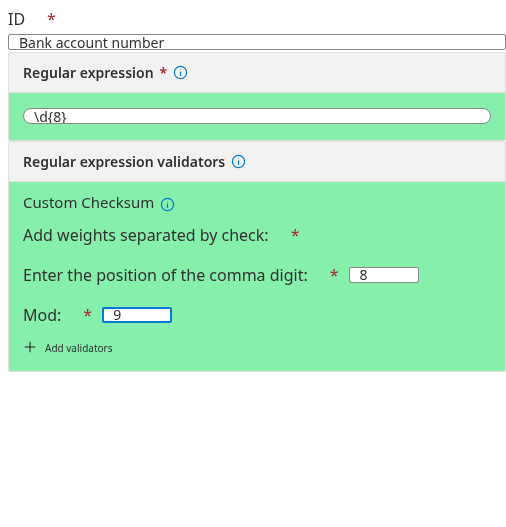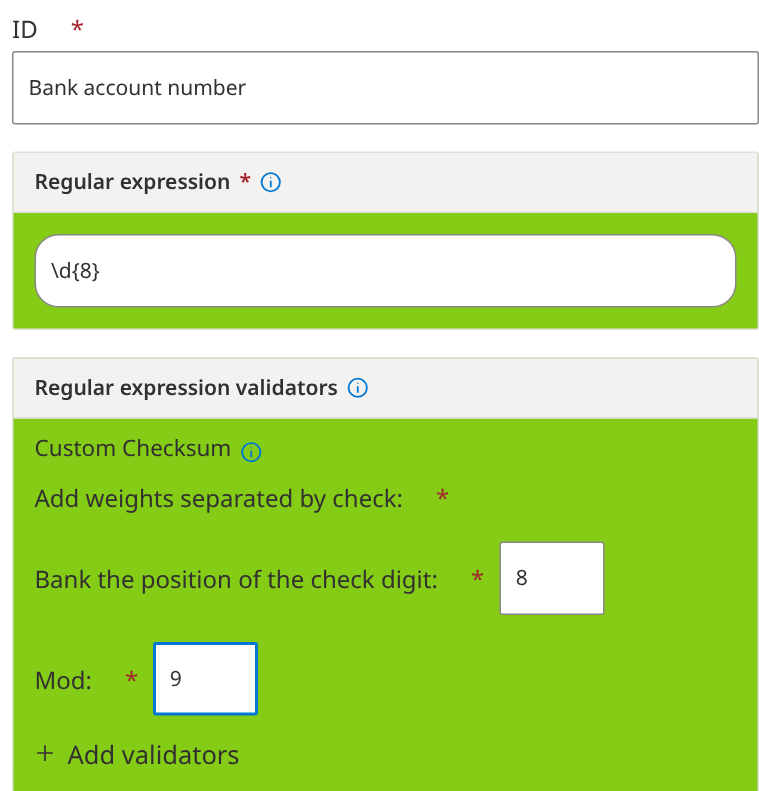--- a/index.html
+++ b/index.html
@@ -27,41 +27,40 @@
   .info-icon {
     display: inline-flex;
     align-items: center;
     justify-content: center;
     color: #0078d4;
     margin-left: 2px;
   }
   .info-icon svg { width: 15px; height: 15px; }
   .text-input {
     width: 100%;
-    height: 49px;
+    height: 16px;
     border: 1px solid #8a8886;
     border-radius: 2px;
     padding: 0 10px;
     font-family: inherit;
     font-size: 14px;
     color: #323130;
     background: #fff;
     margin-top: 4px;
     outline: none;
   }
   .text-input.small { width: 70px; text-align: left; }
   .text-input.focused {
     border: 2px solid #0078d4;
     padding: 0 9px;
   }
   .panel {
     border: 1px solid #e1dfdd;
     border-radius: 2px;
-    background: #84cc16;
-    margin-top: 18px;
+    background: #86efac;
   }
   .panel-header {
     background: #f3f2f1;
     padding: 10px 14px;
     font-weight: 600;
     font-size: 14px;
     display: flex;
     align-items: center;
     gap: 4px;
     border-bottom: 1px solid #e1dfdd;
@@ -83,21 +82,21 @@
     gap: 4px;
   }
   .field-block { padding: 8px 14px 0 14px; }
   .add-link {
     display: flex;
     align-items: center;
     gap: 8px;
     padding: 14px;
     color: #323130;
     cursor: pointer;
-    font-size: 17px;
+    font-size: 10px;
   }
   .plus-icon svg { width: 14px; height: 14px; stroke: #323130; }
   .first-block { padding-left: 0; }
 </style>
 </head>
 <body>
 
 <div class="first-block">
   <span class="label">
     <span>ID</span>
@@ -149,21 +148,21 @@
   <div class="field-block">
     <span class="label">
       <span>Add weights separated by check:</span>
       <span class="asterisk">*</span>
     </span>
   </div>
 
   <div class="field-block">
     <div class="row" style="margin-top:10px">
       <span class="label">
-        <span>Bank the position of the check digit:</span>
+        <span>Enter the position of the comma digit:</span>
         <span class="asterisk">*</span>
       </span>
       <input type="text" class="text-input small" style="margin-top: 0px;" value="8">
     </div>
   </div>
 
   <div class="field-block">
     <div class="row" style="margin-top:10px">
       <span class="label">
         <span>Mod:</span>

